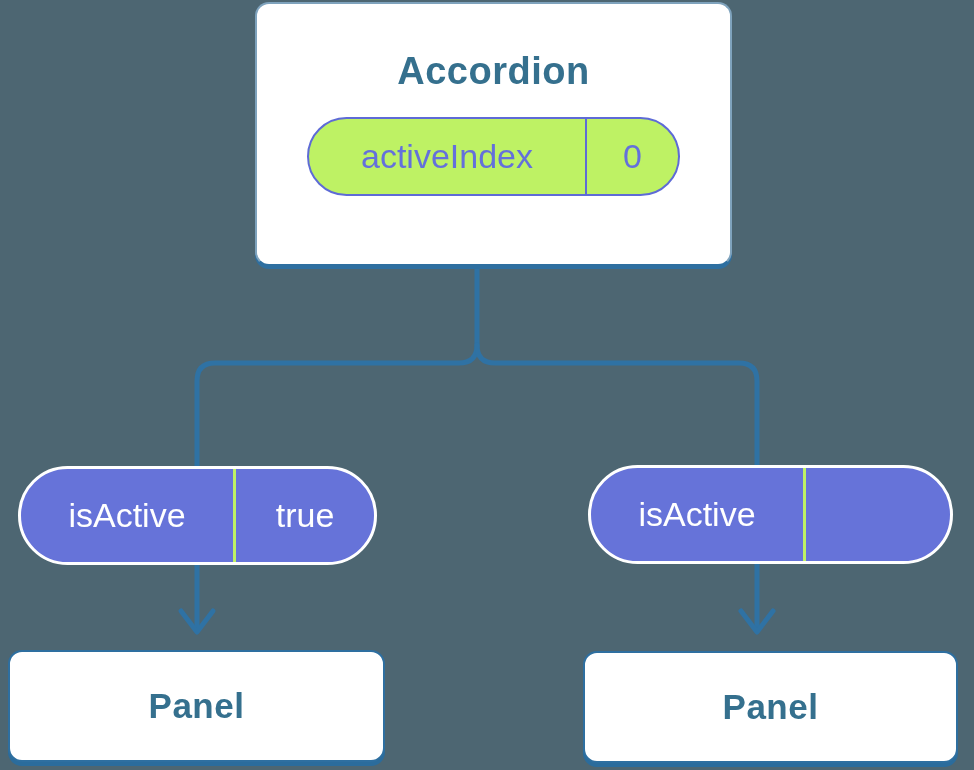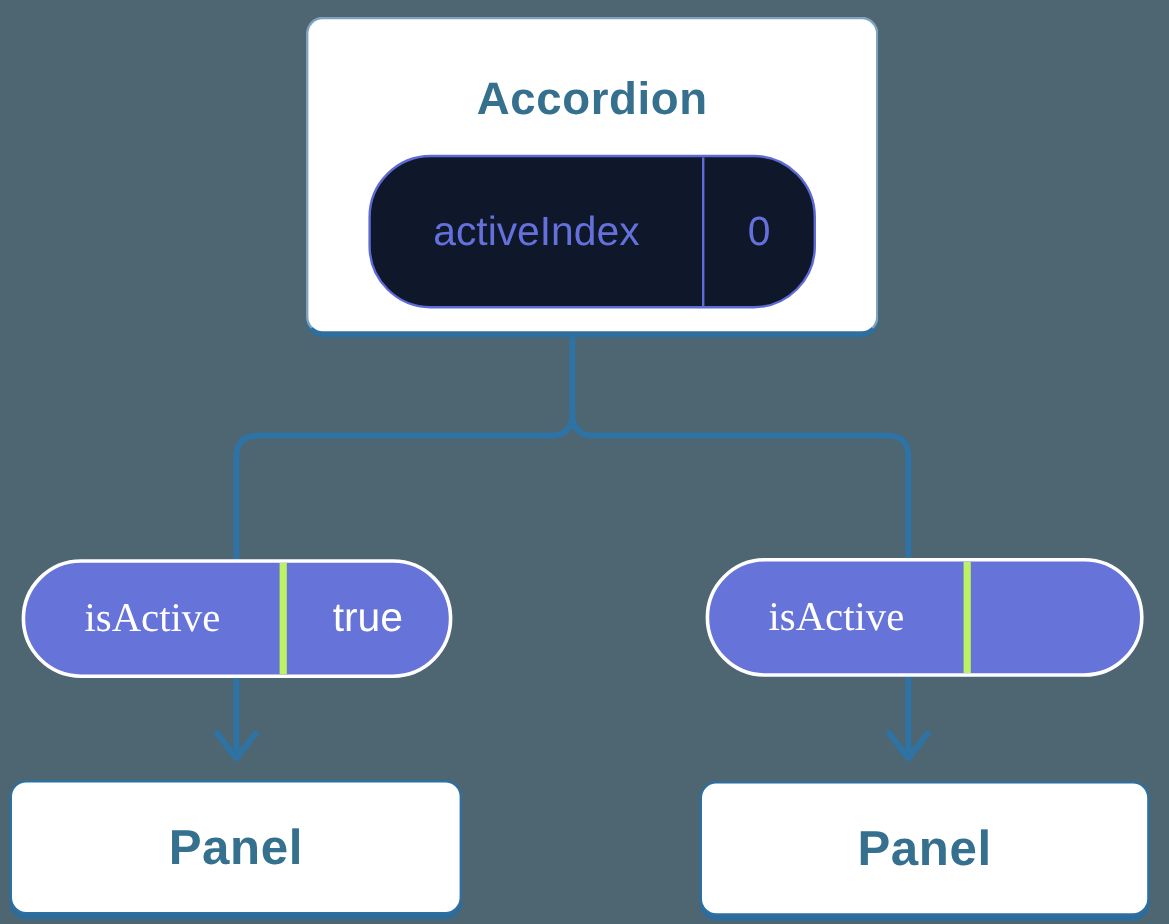--- a/index.html
+++ b/index.html
@@ -21,21 +21,21 @@
     width: 974px; height: 770px;
     z-index: 1;
   }
   .node {
     position: absolute;
     z-index: 2;
     box-sizing: border-box;
   }
   
   .root-card {
-    left: 255px; top: 14px;
+    left: 255px; top: 2px;
     width: 477px; height: 264px;
     background: #FFFFFF;
     border: 2px solid #7FA3BD;
     border-bottom-color: #2E6FA0;
     box-shadow: 0 3px 0 0 #2E6FA0;
     border-radius: 14px;
     display: flex;
     flex-direction: column;
     align-items: center;
   }
@@ -55,59 +55,59 @@
     box-sizing: border-box;
   }
   .pill-section {
     display: flex;
     align-items: center;
     justify-content: center;
     font-size: 34px;
   }
   .pill-outline {
     margin-top: 24px;
-    width: 373px; height: 128px;
-    background: #0f172a;
+    width: 373px; height: 79px;
+    background: #bef264;
     border: 2px solid #5E6BD6;
     color: #6470DB;
     text-align: right;
   }
   .pill-outline .pill-key {
     width: 276px;
     border-right: 2px solid #5E6BD6;
   }
   .pill-outline .pill-val { flex: 1; }
   .pill-filled {
     position: absolute;
     background: #6673D9;
     border: 3px solid #FFFFFF;
     color: #FFFFFF;
   }
-  .pill-filled .pill-key { border-right: 6px solid #bef264; font-family: Liberation Serif, serif; }
+  .pill-filled .pill-key { border-right: 3px solid #bef264; }
   .pill-filled .pill-val { flex: 1; text-align: center; }
   .pill-left-child {
     left: 18px; top: 466px;
     width: 359px; height: 99px;
   }
   .pill-left-child .pill-key { width: 212px; }
   .pill-right-child {
     left: 588px; top: 465px;
     width: 365px; height: 99px;
   }
   .pill-right-child .pill-key { width: 212px; }
   
   .panel-box {
     background: #FFFFFF;
     border: 2px solid #2E6FA0;
     box-shadow: 0 4px 0 0 #2B6C9C;
     border-radius: 14px;
     display: flex;
     align-items: center;
     justify-content: center;
-    font-size: 41px;
+    font-size: 35px;
     font-weight: 600;
     color: #35708E;
     letter-spacing: 0.5px;
   }
   .panel-left  { left: 8px;   top: 650px; width: 377px; height: 112px; }
   .panel-right { left: 583px; top: 651px; width: 375px; height: 112px; }
 </style>
 </head>
 <body>
 

